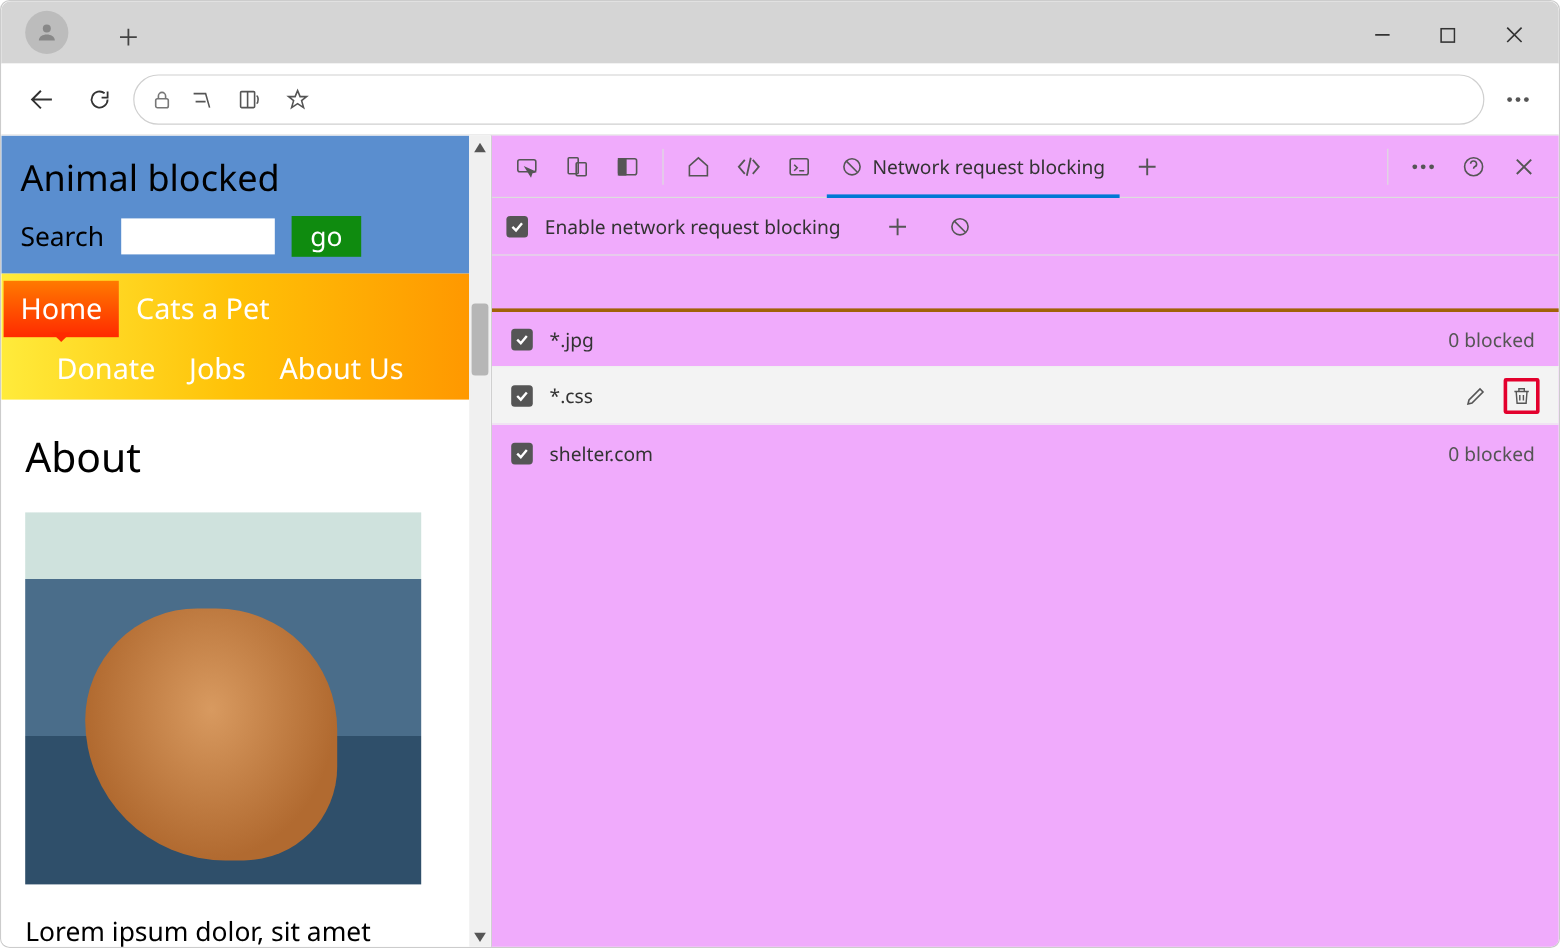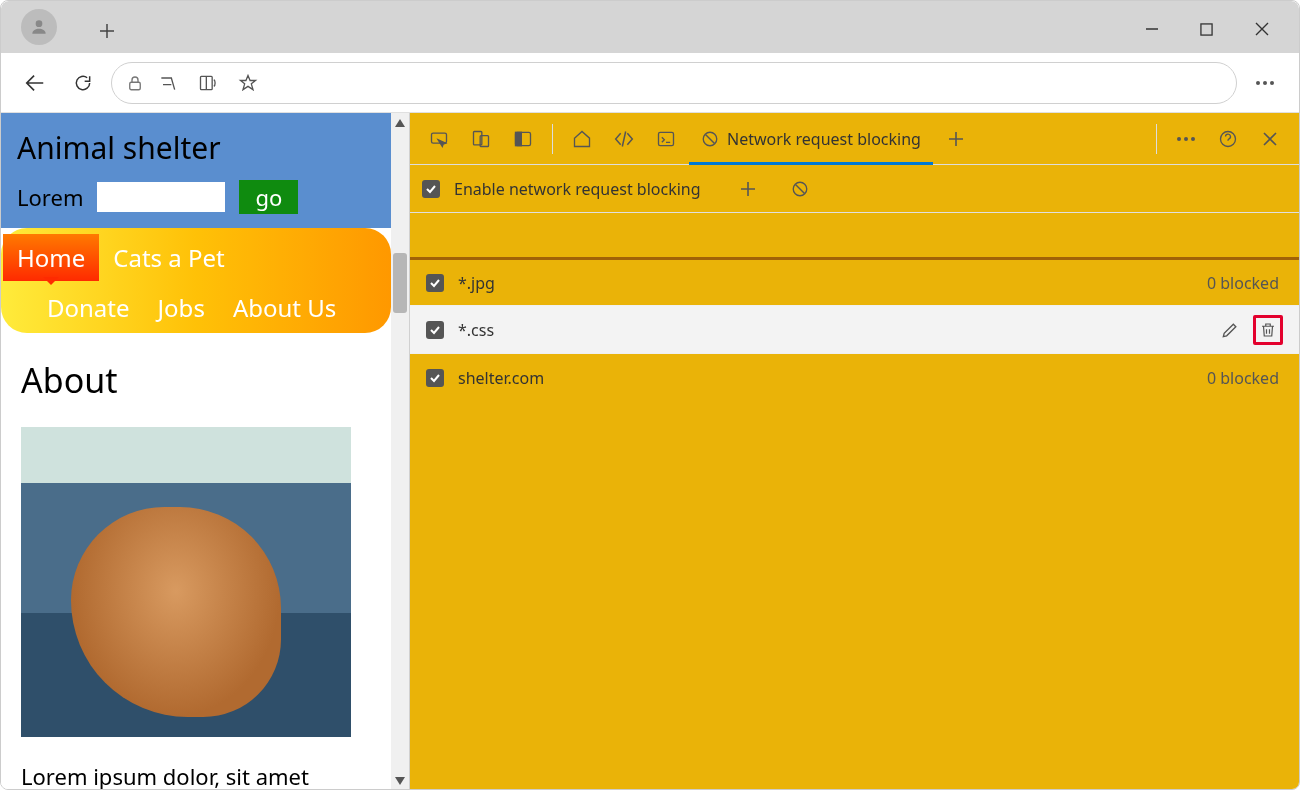--- a/index.html
+++ b/index.html
@@ -27,31 +27,31 @@
   .urlbar .endicons .tbtn { width:auto; height:auto; }
 
   
   .split { display:flex; height: calc(790px - 52px - 60px); }
   .page-pane { width: 408px; position:relative; background:#fff; display:flex; flex-direction: column; overflow:hidden; }
   .page-scroll { overflow-y: hidden; height: 100%; }
   .scroll-track { position:absolute; right:0; top:0; bottom:0; width:18px; background:#f0f0f0; }
   .scroll-arrow { height:20px; display:flex; align-items:center; justify-content:center; color:#555; cursor:pointer; }
   .scroll-thumb { position:absolute; top:140px; width:14px; left:2px; height:60px; background:#b6b6b6; border-radius:3px; cursor:pointer; }
 
-  .devtools { flex:1; background:#eab308; border-left:1px solid #d0d0d0; display:flex; flex-direction:column; }
+  .devtools { flex:1; background:#f0abfc; border-left:1px solid #d0d0d0; display:flex; flex-direction:column; }
 
   
   .hero { background:#5a8ecf; color:#000; padding: 14px 16px 14px; width: calc(100% - 18px); }
   .site-title { font-size: 30px; font-weight: 400; margin-bottom: 12px; }
   .searchrow { display:flex; align-items:center; gap: 14px; }
   .searchrow label { font-size: 22px; }
   .searchrow input { width: 128px; height: 30px; border:none; font-size: 16px; padding:2px 4px; }
   .gobtn { background:#0f8b0f; color:#fff; font-size: 22px; padding: 2px 16px; border:none; cursor:pointer; }
 
-  .nav { width: calc(100% - 18px); display:flex; background: linear-gradient(90deg, #ffeb3b, #ffc107, #ff9800); height: 105px; align-items:flex-start; flex-wrap:wrap;border-radius:26px; }
+  .nav { width: calc(100% - 18px); display:flex; background: linear-gradient(90deg, #ffeb3b, #ffc107, #ff9800); height: 105px; align-items:flex-start; flex-wrap:wrap; }
   .nav .row1 { display:flex; width:100%; padding-top:6px; }
   .nav .row2 { display:flex; width:100%;padding-left:32px; }
   .nav-item { color:#fff; font-size: 24px; padding: 7px 14px; white-space:nowrap; cursor:pointer; position:relative; }
   .nav-home-wrap { padding-left: 2px; }
   .nav-home { background: linear-gradient(180deg, #ff7a00, #ff2a00); color:#fff; font-size:24px; padding: 7px 14px; cursor:pointer; position:relative; }
   .nav-home::after { content:""; position:absolute; bottom:-12px; left:50%; transform:translateX(-50%); border:8px solid transparent; border-top-color:#ff2a00; }
 
   .main { padding: 10px 20px; width: calc(100% - 18px); }
   .main h1 { font-size: 34px; font-weight:400; margin: 14px 0 24px; }
   .cat-photo { width: 330px; height: 310px; background: linear-gradient(180deg, #cfe2dd 0 18%, #4a6d8a 18% 60%, #2f4f6a 60% 100%); position:relative; overflow:hidden; }
@@ -161,23 +161,23 @@
         <circle cx="17" cy="3" r="2"></circle>
       </svg>
   </div>
 </div>
 
 <div class="split">
 
   <div class="page-pane">
     <div class="page-scroll">
       <div class="hero">
-        <div class="site-title">Animal shelter</div>
+        <div class="site-title">Animal blocked</div>
         <div class="searchrow">
-          <label>Lorem</label>
+          <label>Search</label>
           <input type="text" style="">
           <button class="gobtn">go</button>
         </div>
       </div>
       <div class="nav">
         <div class="row1">
           <div class="nav-home-wrap">
             <div class="nav-home">Home</div>
           </div>
           <div class="nav-item">Cats a Pet</div>

